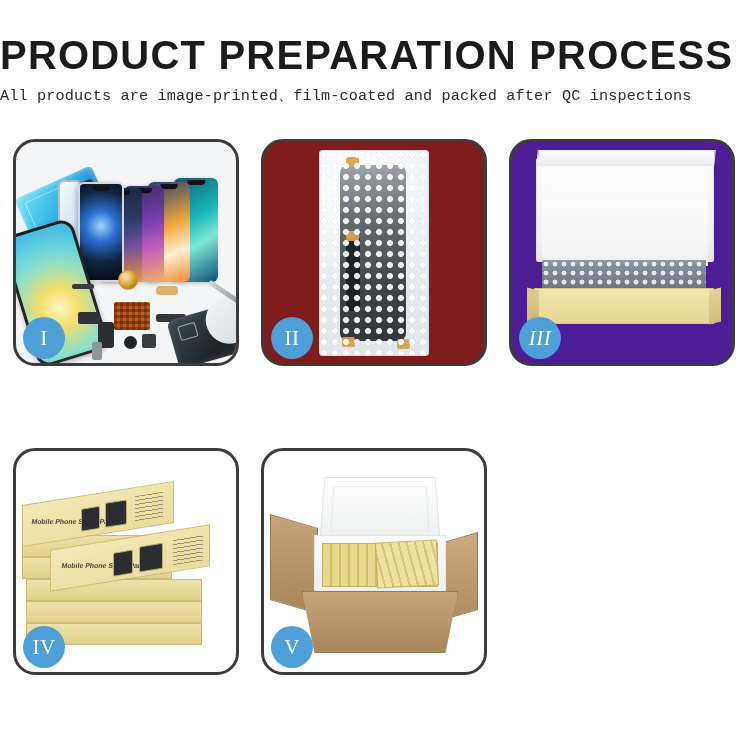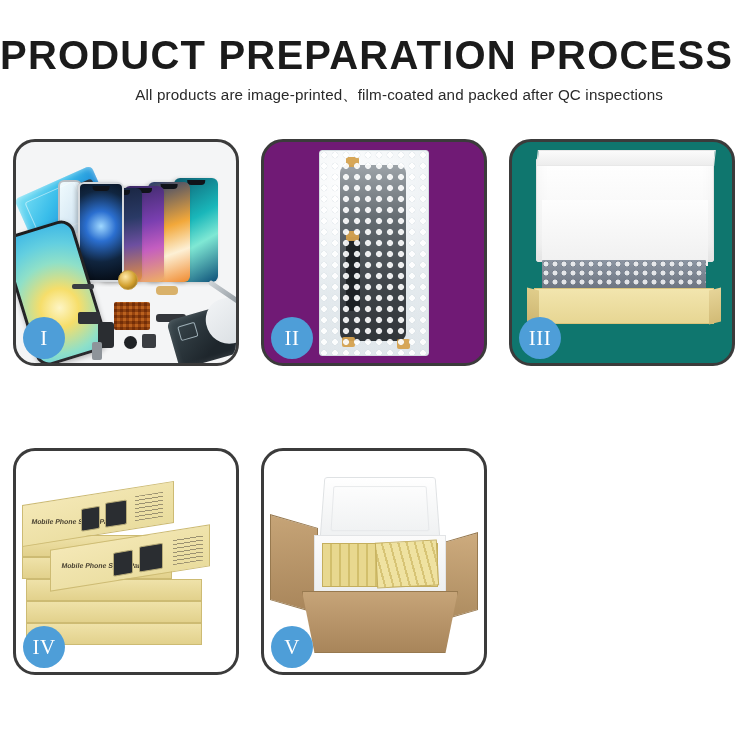--- a/index.html
+++ b/index.html
@@ -18,36 +18,36 @@
     height: 750px;
     background: #ffffff;
   }
 
   
   .header {
     position: absolute;
     left: 0;
     top: 34px;
     width: 663px;
-    text-align: right;
+    text-align: left;
   }
 
   .title {
     font-family: "Liberation Sans", sans-serif;
     font-size: 40px;
     font-weight: 700;
     letter-spacing: 1.2px;
     color: #1b1b1b;
     line-height: 1.05;
     white-space: nowrap;
   }
 
   .subtitle {
     margin-top: 9px;
-    font-family: Liberation Sans, sans-serif;
+    font-family: Liberation Mono, monospace;
     font-size: 15.2px;
     font-weight: 400;
     letter-spacing: 0.15px;
     color: #2a2a2a;
     white-space: nowrap;
   }
 
   
   .grid {
     position: absolute;
@@ -200,21 +200,21 @@
   }
   .hand {
     position:absolute; right:-10px; top:30px;
     width:44px; height:46px;
     background: linear-gradient(150deg,#f2f4f6,#d8dde1);
     border-radius:50% 40% 45% 55%;
     transform: rotate(-12deg);
   }
 
   
-  .p2 { background:#701a75; }
+  .p2 { background:#7f1d1d; }
   .bubblebag {
     position:absolute; left:50%; top:8px; transform:translateX(-50%);
     width:110px; height:206px;
     background:
       radial-gradient(circle at 28% 18%, rgba(255,255,255,.95), rgba(228,234,238,.2) 58%),
       linear-gradient(180deg,#eef2f5,#dfe6ea);
     border:1px solid #d4dce1;
     border-radius:3px;
     overflow:hidden;
   }
@@ -236,21 +236,21 @@
     position:absolute; left:26px; top:86px;
     width:14px; height:74px;
     background:#1a1d20; border-radius:3px; opacity:.9;
   }
   .tape {
     position:absolute; width:13px; height:10px;
     background:#d6a24e; border-radius:2px; opacity:.95;
   }
 
   
-  .p3 { background:#0f766e; }
+  .p3 { background:#4c1d95;font-style:italic; }
   .lid3 {
     position:absolute; left:24px; top:16px;
     width:178px; height:104px;
     background:linear-gradient(180deg,#ffffff,#f1f1f1);
     border:1px solid #e4e4e4;
     border-radius:2px;
     box-shadow: inset 0 -10px 14px rgba(0,0,0,.05);
   }
   .lid3::after{
     content:""; position:absolute; left:0; top:-9px;

